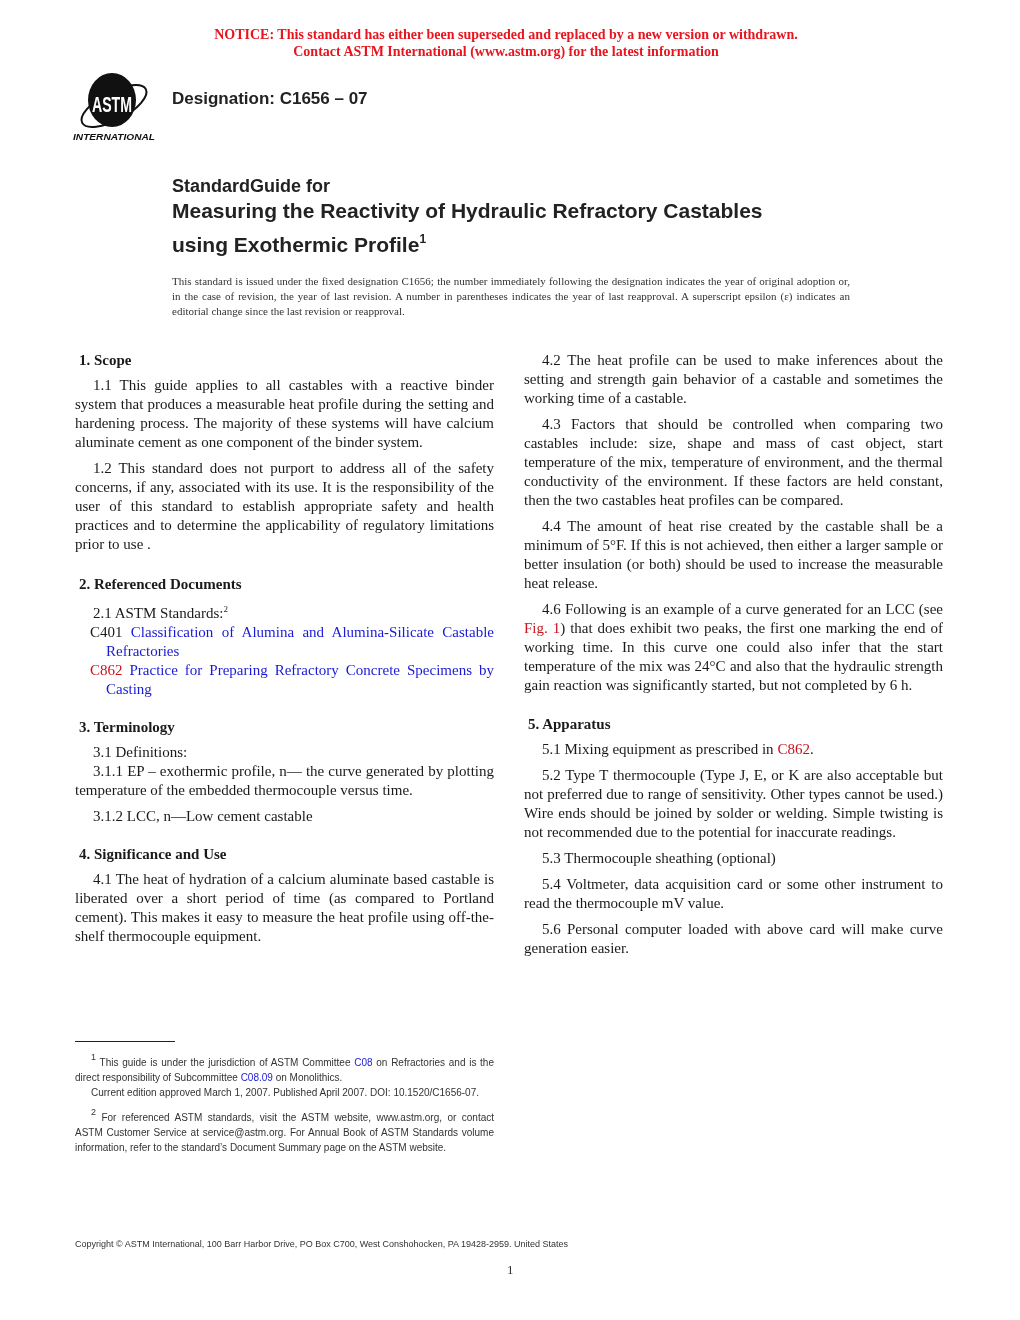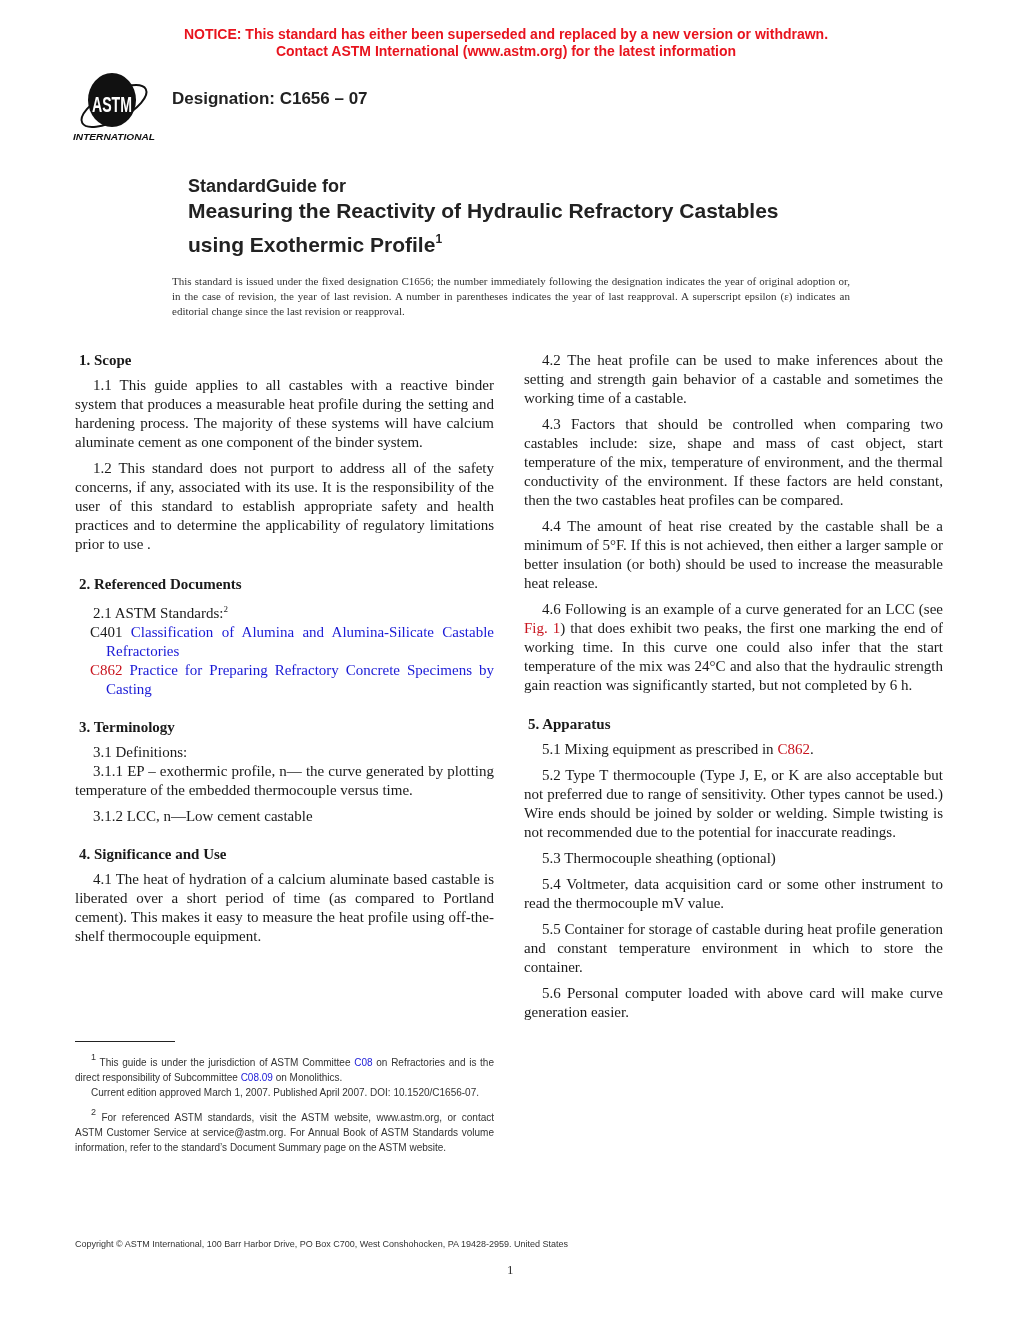--- a/index.html
+++ b/index.html
@@ -1,20 +1,20 @@
 <!DOCTYPE html>
 <html><head>
 <meta charset="utf-8">
 <style>
   html, body { margin: 0; padding: 0; background: #ffffff; }
   body { width: 1020px; height: 1320px; position: relative; overflow: hidden; font-family: "Liberation Serif", serif; color: #1a1a1a; }
-  .notice { position: absolute; top: 26px; left: 0; width: 1012px; text-align: center; color: #e8141e; font-family: Liberation Sans, sans-serif; font-weight: bold; font-size: 14px; line-height: 17px; }
+  .notice { position: absolute; top: 26px; left: 0; width: 1012px; text-align: center; color: #e8141e; font-family: Liberation Serif, serif; font-weight: bold; font-size: 14px; line-height: 17px; }
   .logo { position: absolute; left: 72px; top: 72px; width: 90px; height: 72px; }
   .designation { position: absolute; left: 172px; top: 89px; font-family: "Liberation Sans", sans-serif; font-weight: bold; font-size: 17px; color: #222; }
-  .title-block { position: absolute; left: 172px; top: 175px; font-family: "Liberation Sans", sans-serif; font-weight: bold; color: #222; margin-left: 16px; }
+  .title-block { position: absolute; left: 172px; top: 175px; font-family: "Liberation Sans", sans-serif; font-weight: bold; color: #222; }
   .title-pre { font-size: 18px; line-height: 22px; }
   .title-main { font-size: 21px; line-height: 28px; }
   .title-main sup { font-size: 12px; vertical-align: 9px; }
   .issuance { position: absolute; left: 172px; top: 274px; width: 678px; font-size: 11px; line-height: 15px; color: #333; text-align: justify; }
   .col { position: absolute; width: 419px; font-size: 15px; line-height: 19px; text-align: justify; }
   .col-left { left: 75px; top: 351px; }
   .col-right { left: 524px; top: 351px; }
   .h { font-weight: bold; font-size: 15px; margin: 0 0 6px 4px; }
   .p { margin: 0 0 7px 0; text-indent: 18px; }
   .it { }
@@ -90,18 +90,17 @@
   <div class="p">4.3  Factors that should be controlled when comparing two castables include: size, shape and mass of cast object, start temperature of the mix, temperature of environment, and the thermal conductivity of the environment. If these factors are held constant, then the two castables heat profiles can be compared.</div>
   <div class="p">4.4  The amount of heat rise created by the castable shall be a minimum of 5°F. If this is not achieved, then either a larger sample or better insulation (or both) should be used to increase the measurable heat release.</div>
   <div class="p"><span>4.6 Following is an example of a curve generated for an LCC (see </span><span class="red">Fig. 1</span><span>) that does exhibit two peaks, the first one marking the end of working time. In this curve one could also infer that the start temperature of the mix was 24°C and also that the hydraulic strength gain reaction was significantly started, but not completed by 6 h.</span></div>
   <div class="sec-gap" style="height:13px"></div>
 
   <div class="h">5.  Apparatus</div>
   <div class="p"><span>5.1  Mixing equipment as prescribed in </span><span class="red">C862</span><span>.</span></div>
   <div class="p">5.2  Type T thermocouple (Type J, E, or K are also acceptable but not preferred due to range of sensitivity. Other types cannot be used.) Wire ends should be joined by solder or welding. Simple twisting is not recommended due to the potential for inaccurate readings.</div>
   <div class="p">5.3  Thermocouple sheathing (optional)</div>
   <div class="p">5.4  Voltmeter, data acquisition card or some other instrument to read the thermocouple mV value.</div>
-  <div class="p">5.5 Container for storage of castable during heat profile generation and constant temperature environment in which to store the container.</div>
   <div class="p">5.6  Personal computer loaded with above card will make curve generation easier.</div>
 </div>
 
 <div class="copyright">Copyright © ASTM International, 100 Barr Harbor Drive, PO Box C700, West Conshohocken, PA 19428-2959. United States</div>
 <div class="page-num">1</div>
 
 </body></html>

